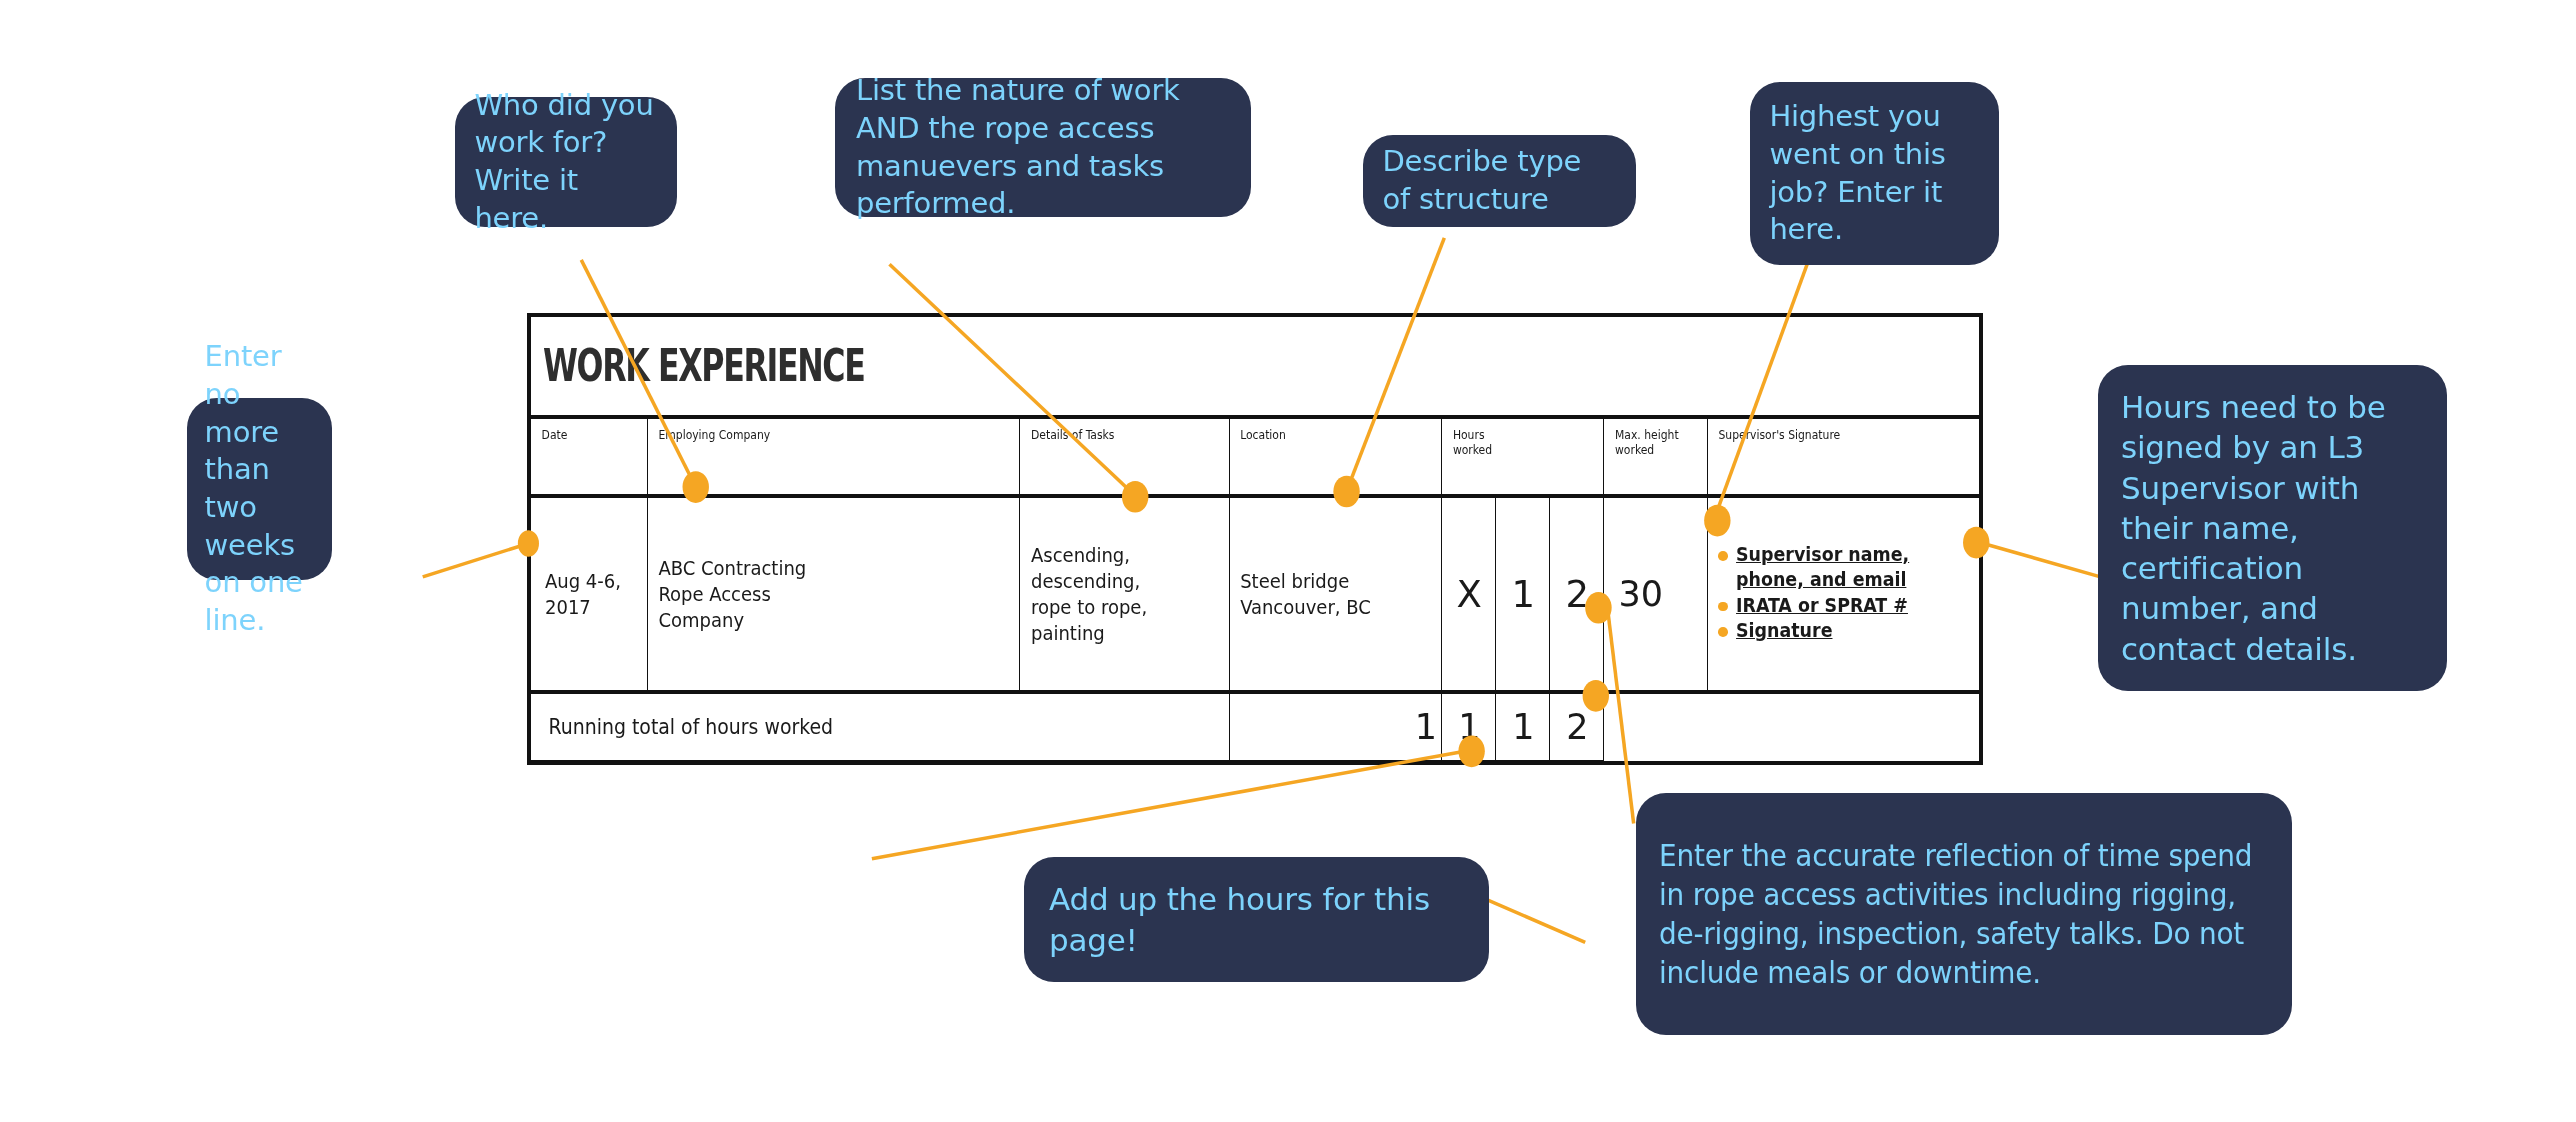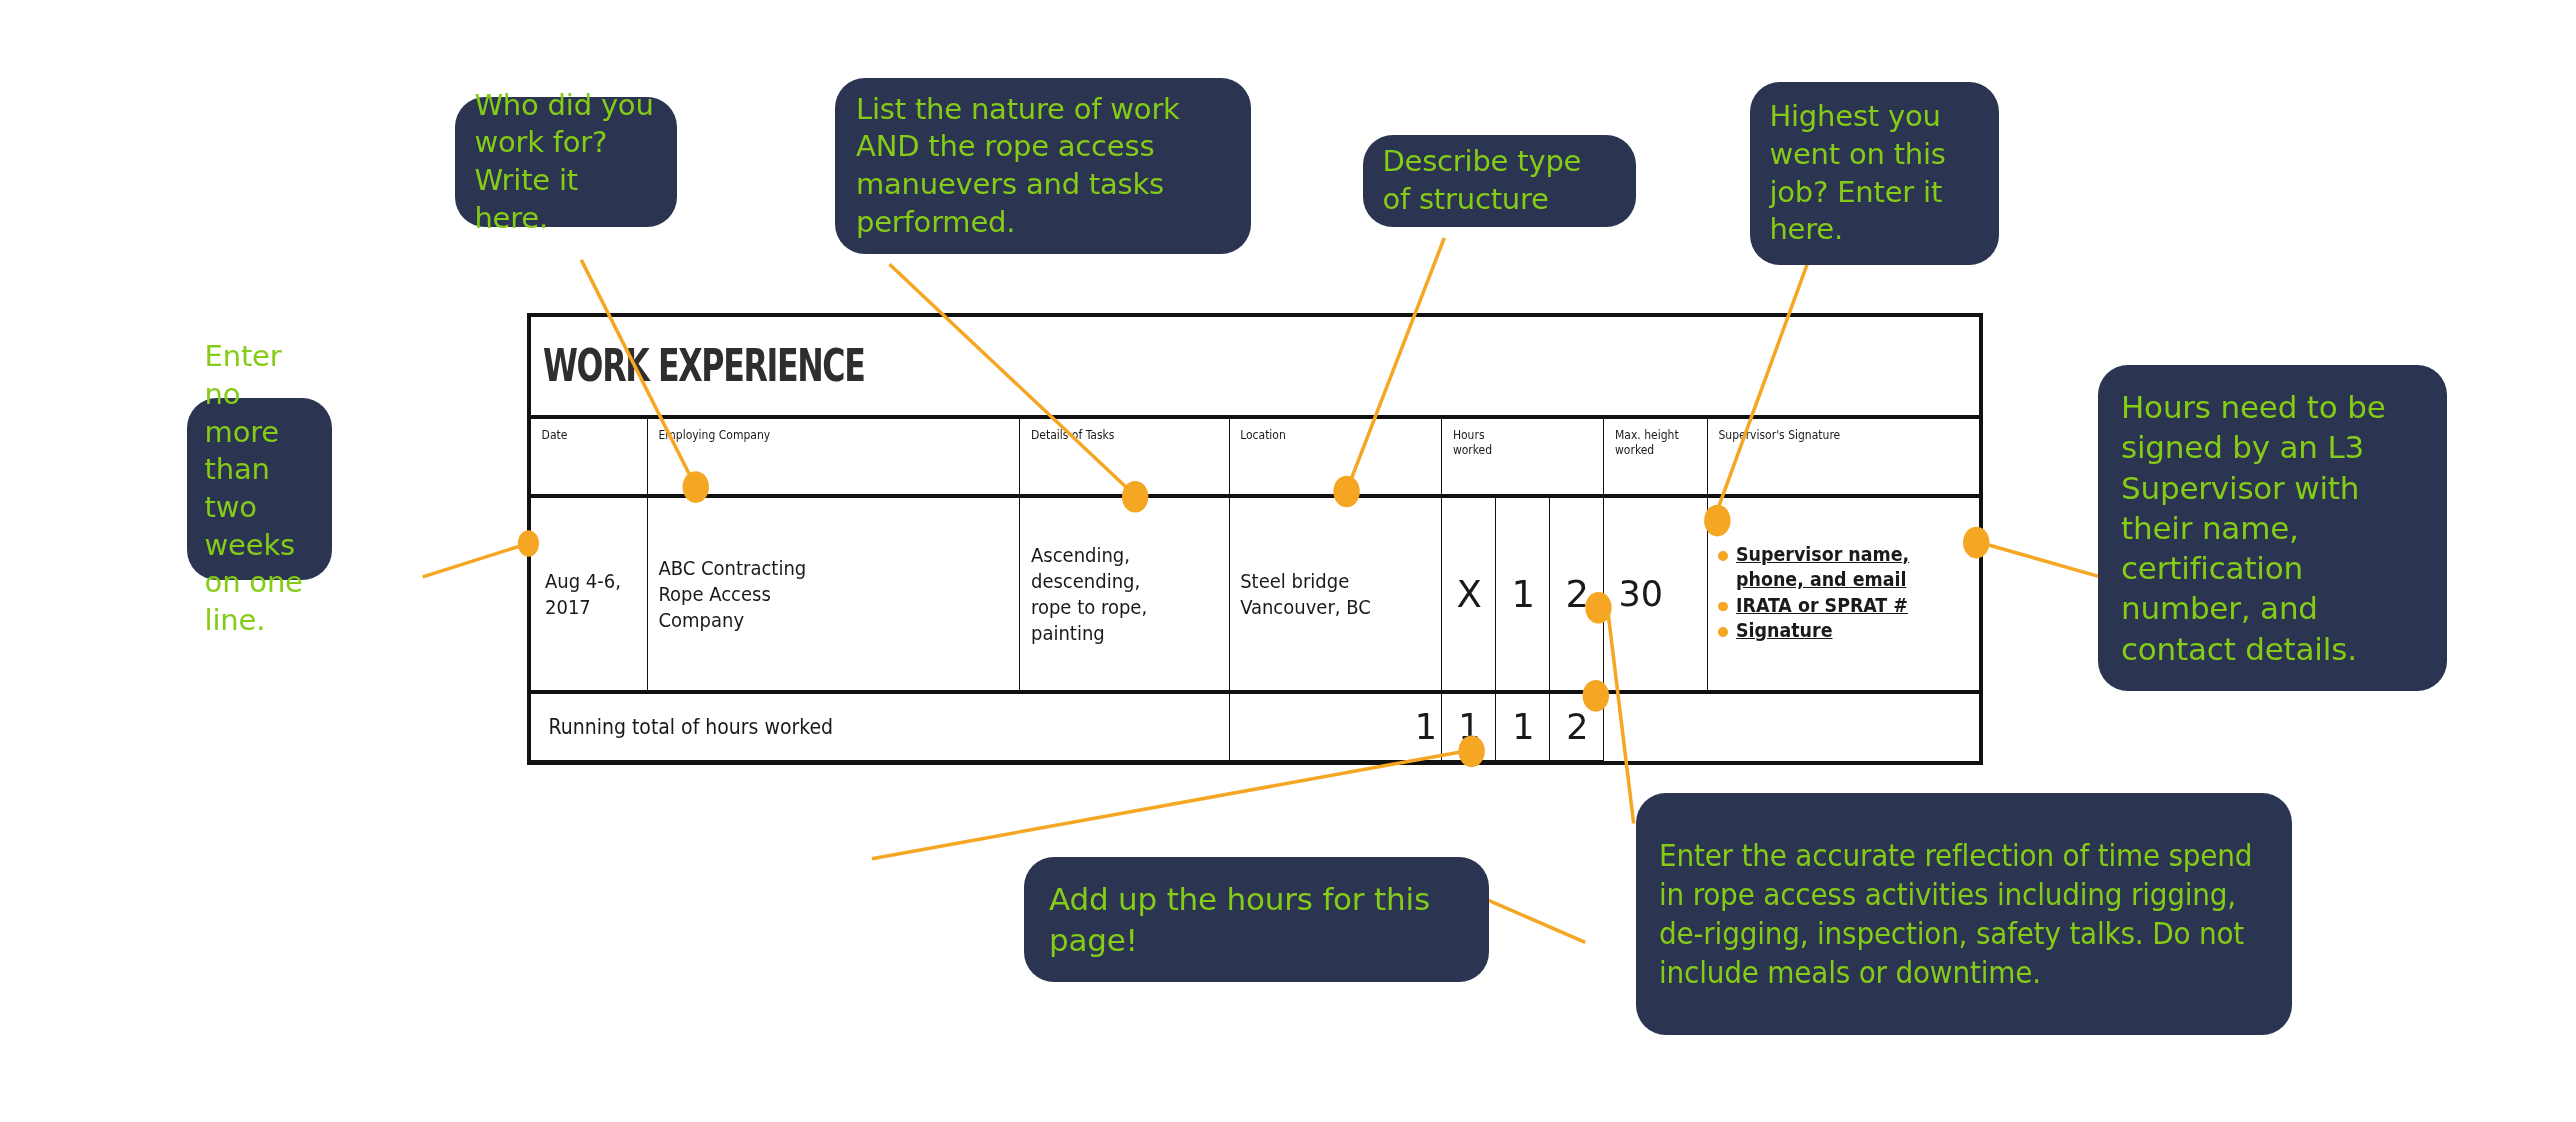--- a/index.html
+++ b/index.html
@@ -29,21 +29,21 @@
     width: 2576px;
     height: 1123px;
     pointer-events: none;
     z-index: 5;
   }
 
   
   .callout {
     position: absolute;
     background: #2b3450;
-    color: #84cc16;
+    color: #7dd3fc;
     border-radius: 30px;
     box-sizing: border-box;
     font-family: "DejaVu Sans", sans-serif;
     font-weight: 400;
     line-height: 1.30;
     letter-spacing: -0.2px;
     z-index: 10;
     display: flex;
     align-items: center;
   }
@@ -264,21 +264,21 @@
   </div>
 
   <div class="callout" style="left:187px; top:398px; width:145px; height:182px; padding:14px 17.6px; font-size:29px;">
     <span class="txt">Enter no more than two weeks on one line.</span>
   </div>
 
   <div class="callout" style="left:455px; top:97px; width:222px; height:130px; padding:12.3px 19.4px; font-size:29px;">
     <span class="txt">Who did you work for? Write it here.</span>
   </div>
 
-  <div class="callout" style="left:835px; top:78px; width:416px; height:176px; padding:12.3px 21px; font-size:29px;">
+  <div class="callout" style="left:835px; top:78px; width:416px; height:139px; padding:12.3px 21px; font-size:29px;">
     <span class="txt">List the nature of work AND the rope access manuevers and tasks performed.</span>
   </div>
 
   <div class="callout" style="left:1363px; top:135px; width:273px; height:92px; padding:10.6px 19.4px; font-size:29px;">
     <span class="txt">Describe type of structure</span>
   </div>
 
   <div class="callout" style="left:1750px; top:82px; width:249px; height:183px; padding:12.3px 19.4px; font-size:29px;">
     <span class="txt">Highest you went on this job? Enter it here.</span>
   </div>

